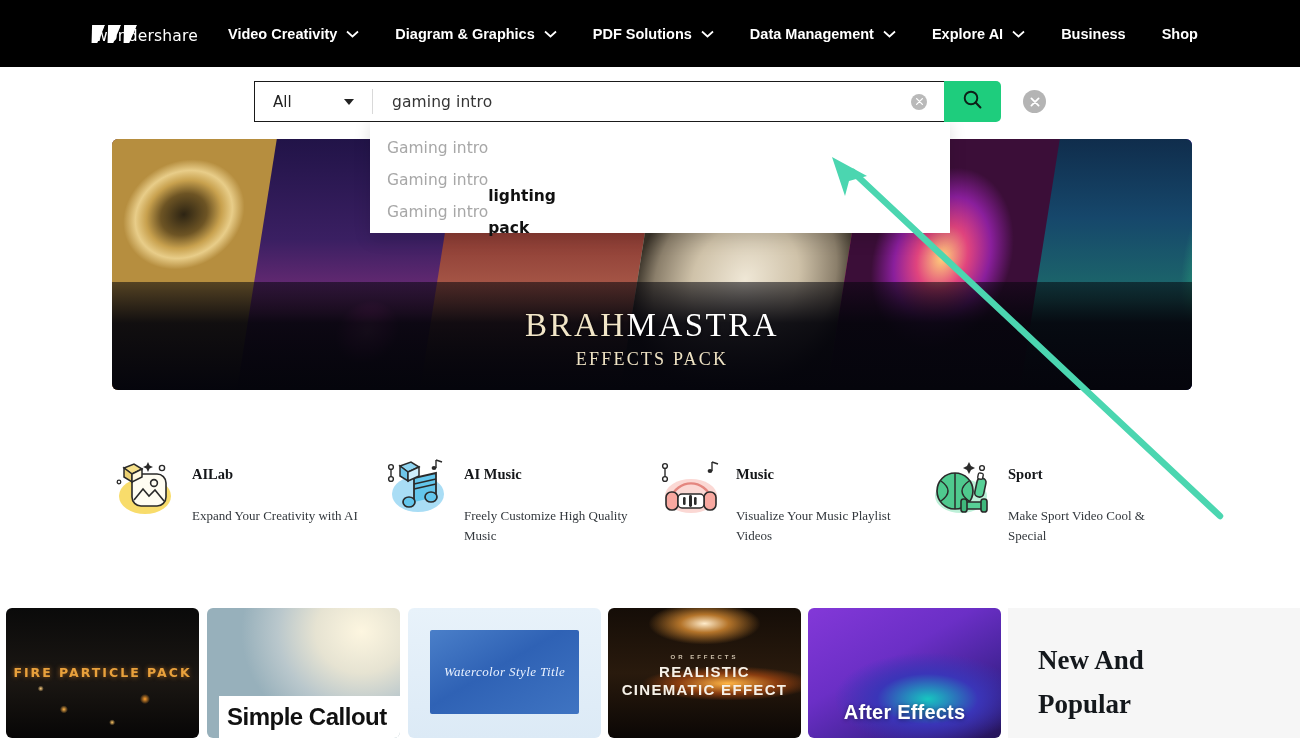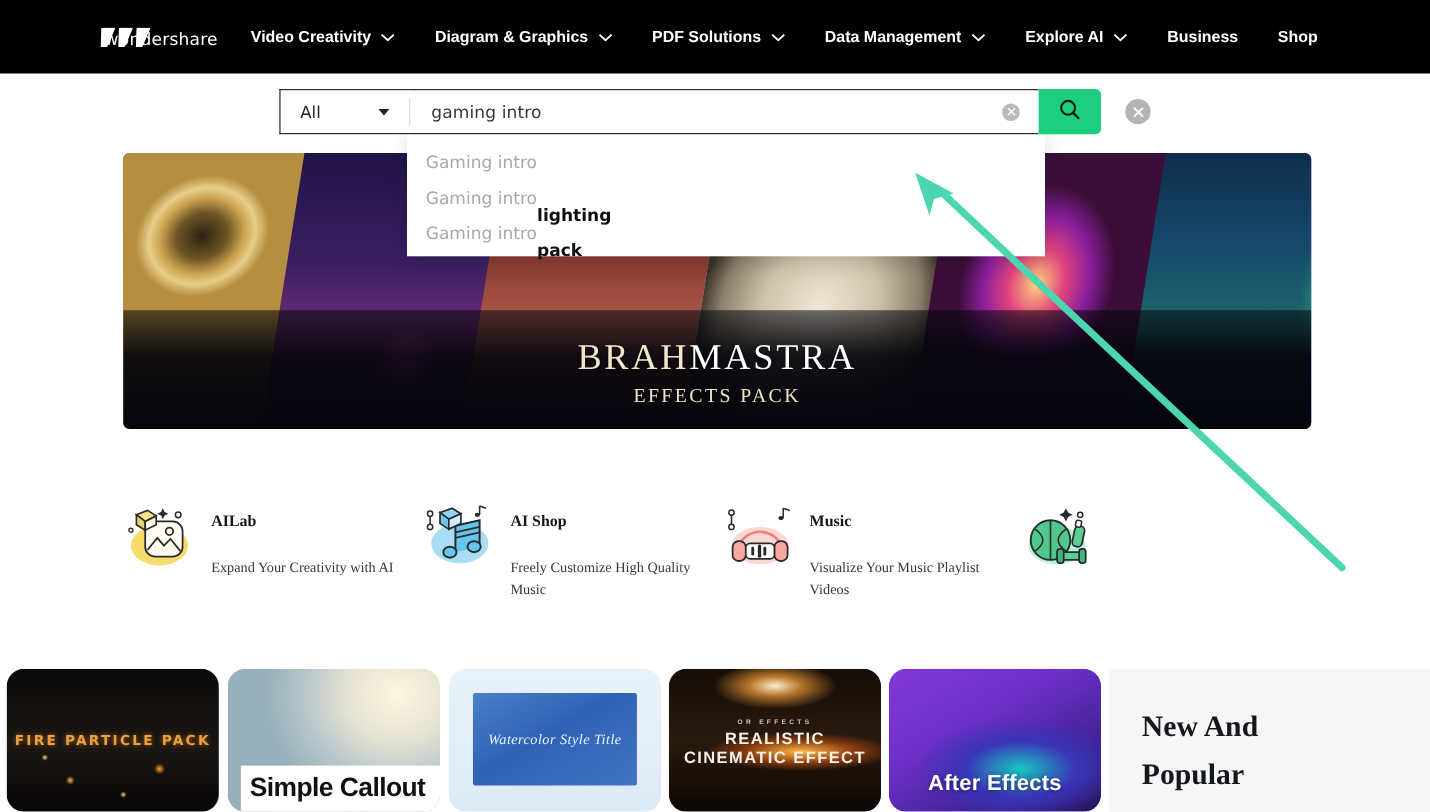--- a/index.html
+++ b/index.html
@@ -153,21 +153,21 @@
     margin-bottom:23px;
   }
   .cat-desc {
     font-family:"Liberation Serif", serif; font-size:13px; color:#33383d; line-height:1.55;
     max-width:176px;
   }
 
   
   .thumbs { position:absolute; left:0; top:608px; width:1300px; height:130px; }
   .thumb {
-    position:absolute; top:0; width:193px; height:130px; border-radius:16px; overflow:hidden;
+    position:absolute; top:0; width:193px; height:130px; border-radius:6px; overflow:hidden;
     cursor:pointer;
   }
   .t1 { left:6px;
         background:
           radial-gradient(circle 4px at 30% 78%, #ffb347 0%, transparent 100%),
           radial-gradient(circle 3px at 55% 88%, #ffc766 0%, transparent 100%),
           radial-gradient(circle 5px at 72% 70%, #ff9f2e 0%, transparent 100%),
           radial-gradient(circle 3px at 18% 62%, #ffcf80 0%, transparent 100%),
           linear-gradient(180deg,#0a0a0a 0%,#1b1713 55%,#070606 100%); }
   .t2 { left:207px;
@@ -388,21 +388,21 @@
           <path d="M35 11 L35 20 L24 25 L24 16 Z" fill="#cdeefc" stroke="#2a2a2a" stroke-width="1.5"></path>
           <circle cx="7" cy="11" r="2.4" stroke="#2a2a2a" stroke-width="1.4" fill="none"></circle>
           <path d="M7 13 L7 21" stroke="#2a2a2a" stroke-width="1.4"></path>
           <circle cx="7" cy="23" r="2.4" stroke="#2a2a2a" stroke-width="1.4" fill="none"></circle>
           <path d="M52 4 L52 12" stroke="#2a2a2a" stroke-width="1.4"></path>
           <path d="M52 4 L58 6" stroke="#2a2a2a" stroke-width="1.4"></path>
           <ellipse cx="50" cy="12" rx="2.4" ry="1.9" fill="#2a2a2a"></ellipse>
         </svg>
       </div>
       <div class="cat-txt">
-        <div class="cat-name">AI Shop</div>
+        <div class="cat-name">AI Music</div>
         <div class="cat-desc">Freely Customize High Quality Music</div>
       </div>
     </div>
 
     <div class="cat">
       <div class="cat-ico">
         <svg width="72" height="64" viewBox="0 0 72 64">
           <ellipse cx="35" cy="40" rx="26" ry="17" fill="#FBD8D4"></ellipse>
           <path d="M15 42 A21 21 0 0 1 55 42" stroke="#E4867F" stroke-width="2.4" fill="none"></path>
           <rect x="10" y="36" width="12" height="18" rx="5.5" fill="#F8A8A0" stroke="#2a2a2a" stroke-width="1.6"></rect>
@@ -435,20 +435,24 @@
           <path d="M41 25 Q27 35 41 45" stroke="#2a2a2a" stroke-width="1.5" fill="none"></path>
           <rect x="36" y="46" width="20" height="7" rx="3.4" fill="#57CF96" stroke="#2a2a2a" stroke-width="1.6"></rect>
           <rect x="33" y="43" width="6" height="13" rx="2.6" fill="#3FB87C" stroke="#2a2a2a" stroke-width="1.6"></rect>
           <rect x="53" y="43" width="6" height="13" rx="2.6" fill="#3FB87C" stroke="#2a2a2a" stroke-width="1.6"></rect>
           <rect x="48" y="22" width="9" height="19" rx="4" fill="#57CF96" stroke="#2a2a2a" stroke-width="1.6" transform="rotate(12 52 31)"></rect>
           <rect x="50" y="17" width="5" height="6" rx="1.5" fill="#fff" stroke="#2a2a2a" stroke-width="1.4" transform="rotate(12 52 20)"></rect>
           <path d="M41 6 l2 4 4 2 -4 2 -2 4 -2 -4 -4 -2 4 -2Z" fill="#2a2a2a"></path>
           <circle cx="54" cy="12" r="2.4" stroke="#2a2a2a" stroke-width="1.4" fill="none"></circle>
         </svg>
       </div>
+      <div class="cat-txt">
+        <div class="cat-name">Sport</div>
+        <div class="cat-desc">Make Sport Video Cool &amp; Special</div>
+      </div>
     </div>
 
   </div>
 
   <div class="thumbs">
 
     <div class="thumb t1">
       <div class="thumb-label">FIRE PARTICLE PACK</div>
     </div>
 

